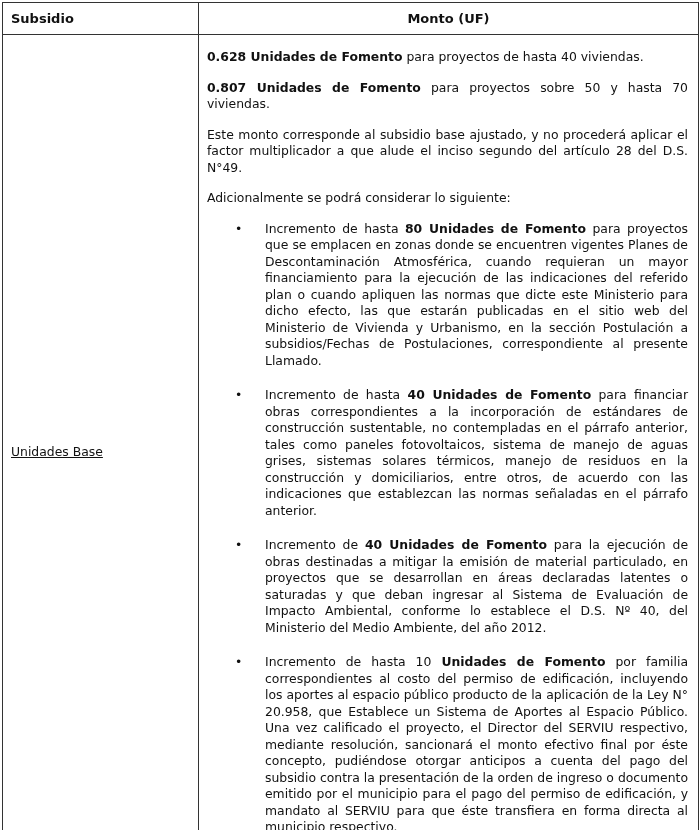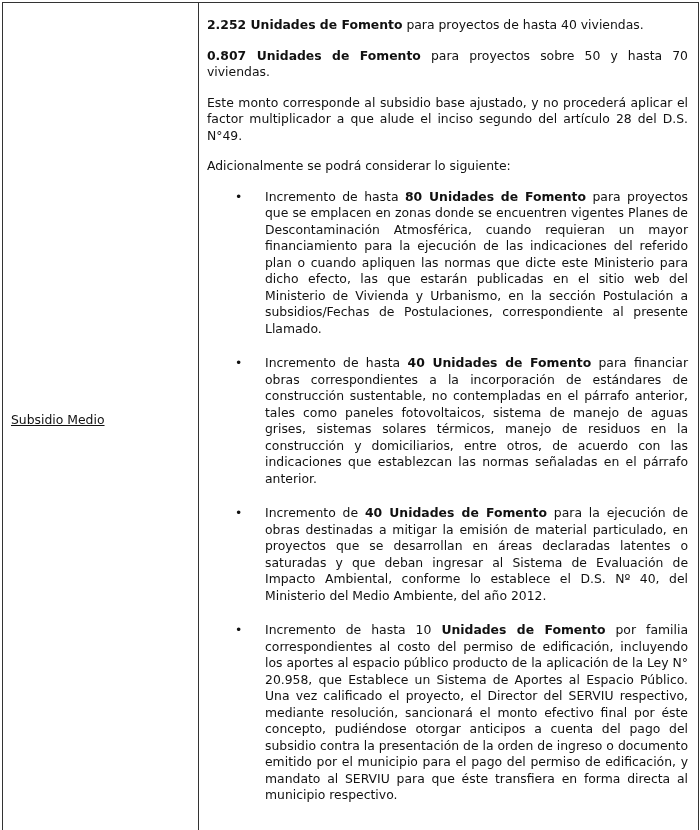--- a/index.html
+++ b/index.html
@@ -18,26 +18,30 @@
   b { font-weight: bold; }
   ul { margin: 0; padding: 0; list-style: none; }
   li { position: relative; padding-left: 58px; margin-bottom: 18px; line-height: 16.5px; text-align: justify; }
   li .bullet { position: absolute; left: 28px; top: 0; }
 </style>
 </head>
 <body>
 
 <table class="doc">
   <tbody>
+      <tr>
+    <th class="c1">Subsidio</th>
+    <th class="c2">Monto (UF)</th>
+  </tr>
   <tr>
     <td class="c1">
-      <span>Subsidio Medio</span>
+      <span>Unidades Base</span>
     </td>
     <td class="c2">
-      <p><b>2.252 Unidades de Fomento</b><span> para proyectos de hasta 40 viviendas.</span></p>
+      <p><b>0.628 Unidades de Fomento</b><span> para proyectos de hasta 40 viviendas.</span></p>
       <p><b>0.807 Unidades de Fomento</b><span> para proyectos sobre 50 y hasta 70 viviendas.</span></p>
       <p><span>Este monto corresponde al subsidio base ajustado, y no procederá aplicar el factor multiplicador a que alude el inciso segundo del artículo 28 del D.S. N°49.</span></p>
       <p><span>Adicionalmente se podrá considerar lo siguiente:</span></p>
       <ul>
         <li><span class="bullet">•</span><span>Incremento de hasta </span><b>80 Unidades de Fomento</b><span> para proyectos que se emplacen en zonas donde se encuentren vigentes Planes de Descontaminación Atmosférica, cuando requieran un mayor financiamiento para la ejecución de las indicaciones del referido plan o cuando apliquen las normas que dicte este Ministerio para dicho efecto, las que estarán publicadas en el sitio web del Ministerio de Vivienda y Urbanismo, en la sección Postulación a subsidios/Fechas de Postulaciones, correspondiente al presente Llamado.</span></li>
         <li><span class="bullet">•</span><span>Incremento de hasta </span><b>40 Unidades de Fomento</b><span> para financiar obras correspondientes a la incorporación de estándares de construcción sustentable, no contempladas en el párrafo anterior, tales como paneles fotovoltaicos, sistema de manejo de aguas grises, sistemas solares térmicos, manejo de residuos en la construcción y domiciliarios, entre otros, de acuerdo con las indicaciones que establezcan las normas señaladas en el párrafo anterior.</span></li>
         <li><span class="bullet">•</span><span>Incremento de </span><b>40 Unidades de Fomento</b><span> para la ejecución de obras destinadas a mitigar la emisión de material particulado,  en proyectos que se desarrollan en áreas declaradas latentes o saturadas y que deban ingresar al Sistema de Evaluación de Impacto Ambiental, conforme lo establece el D.S. Nº 40, del Ministerio del Medio Ambiente, del año 2012.</span></li>
         <li><span class="bullet">•</span><span>Incremento de hasta 10 </span><b>Unidades de Fomento</b><span> por familia correspondientes al costo del permiso de edificación, incluyendo los aportes al espacio público producto de la aplicación de la Ley N° 20.958, que Establece un Sistema de Aportes al Espacio Público. Una vez calificado el proyecto, el Director del SERVIU respectivo, mediante resolución, sancionará el monto efectivo final por éste concepto, pudiéndose otorgar anticipos a cuenta del pago del subsidio contra la presentación de la orden de ingreso o documento emitido por el municipio para el pago del permiso de edificación, y mandato al SERVIU para que éste transfiera en forma directa al municipio respectivo.</span></li>
       </ul>
     </td>

